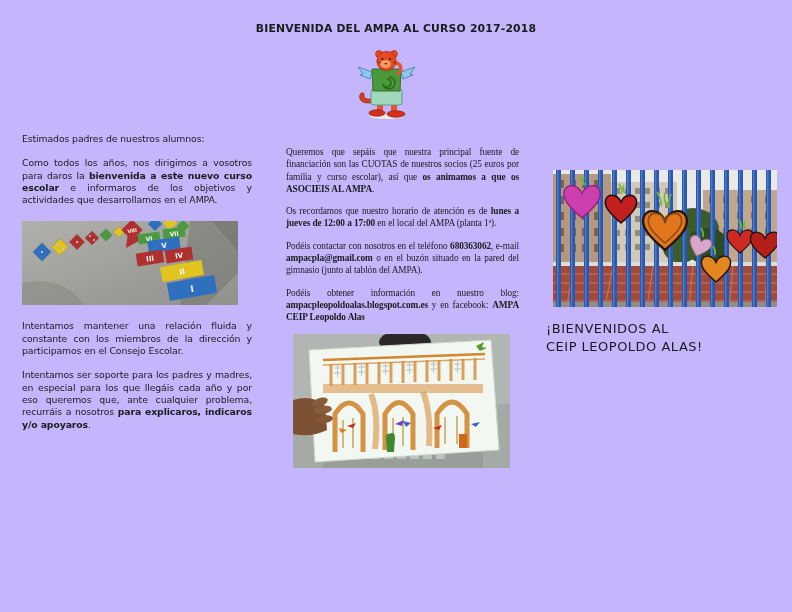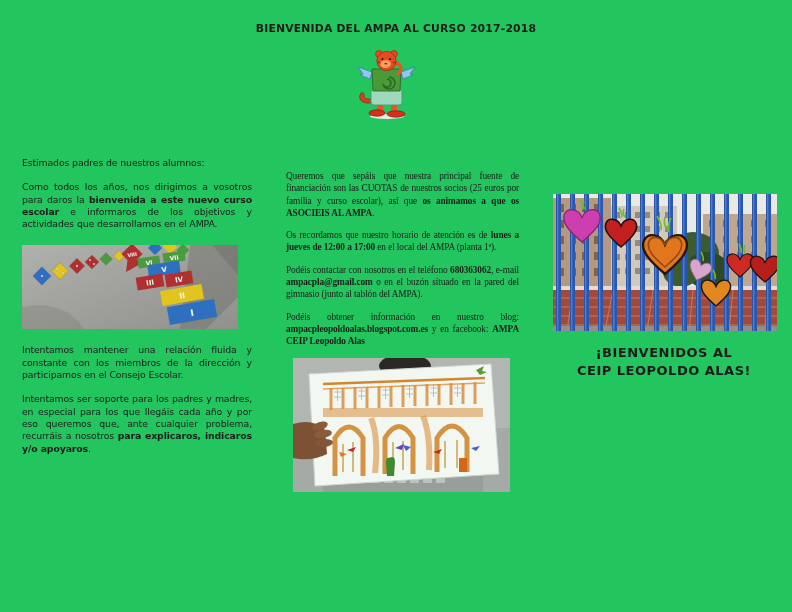--- a/index.html
+++ b/index.html
@@ -1,31 +1,31 @@
 <!DOCTYPE html>
 <html><head>
 <meta charset="utf-8">
 <style>
   html,body{margin:0;padding:0;background:#e5e5e5;}
-  .page{position:relative;width:792px;height:612px;background:#22c55e;
+  .page{position:relative;width:792px;height:612px;background:#c4b5fd;
         font-family:"DejaVu Sans",sans-serif;color:#1b1b1b;overflow:hidden;margin:0 auto;}
   .title{position:absolute;top:22px;left:0;width:100%;text-align:center;
          font-size:10.8px;font-weight:700;letter-spacing:.2px;}
   .mascot{position:absolute;left:351px;top:50px;}
-  .col{position:absolute;margin-top:24px;}
+  .col{position:absolute;}
   .col p{margin:0 0 12px;font-size:9.3px;line-height:12.3px;text-align:justify;letter-spacing:-.1px;}
   .col1{left:22px;top:133px;width:230px;}
   .col2{left:286px;top:146px;width:233px;font-family:Liberation Serif, serif;}
   .col2 p{margin-bottom:10px;}
   .col3{left:546px;top:158px;width:236px;}
   .photo{display:block;}
   .photo1{width:216px;height:84px;margin:15px 0 15px;}
   .photo2{width:217px;height:134px;margin:10px 0 0 7px;}
   .photo3{width:224px;height:137px;margin:12px 0 13px 7px;}
-  .welcome{font-weight:700;font-size:13px;line-height:17.5px;text-align:center;letter-spacing:.5px;}
+  .welcome{font-weight:400;font-size:13px;line-height:17.5px;letter-spacing:.5px;}
   b{font-weight:700;}
   svg{display:block;}
 </style>
 </head>
 <body>
 
 <div class="page">
 
   <div class="title">BIENVENIDA DEL AMPA AL CURSO 2017-2018</div>
 

